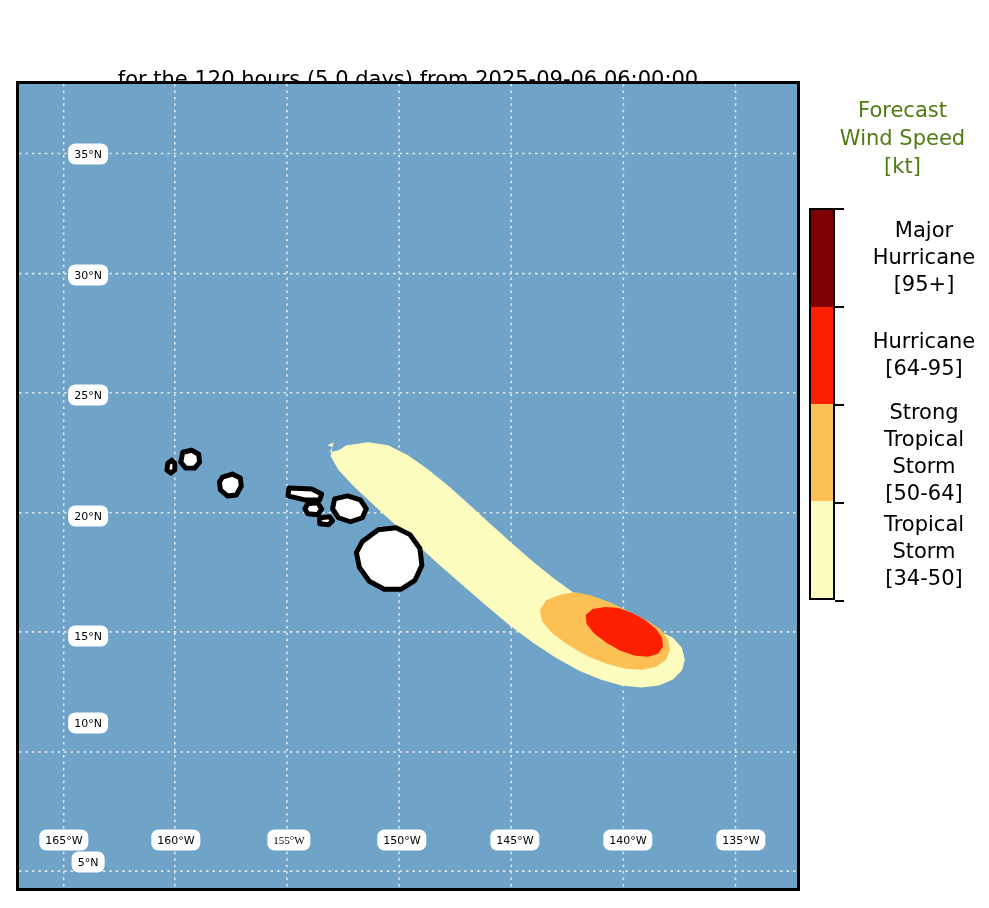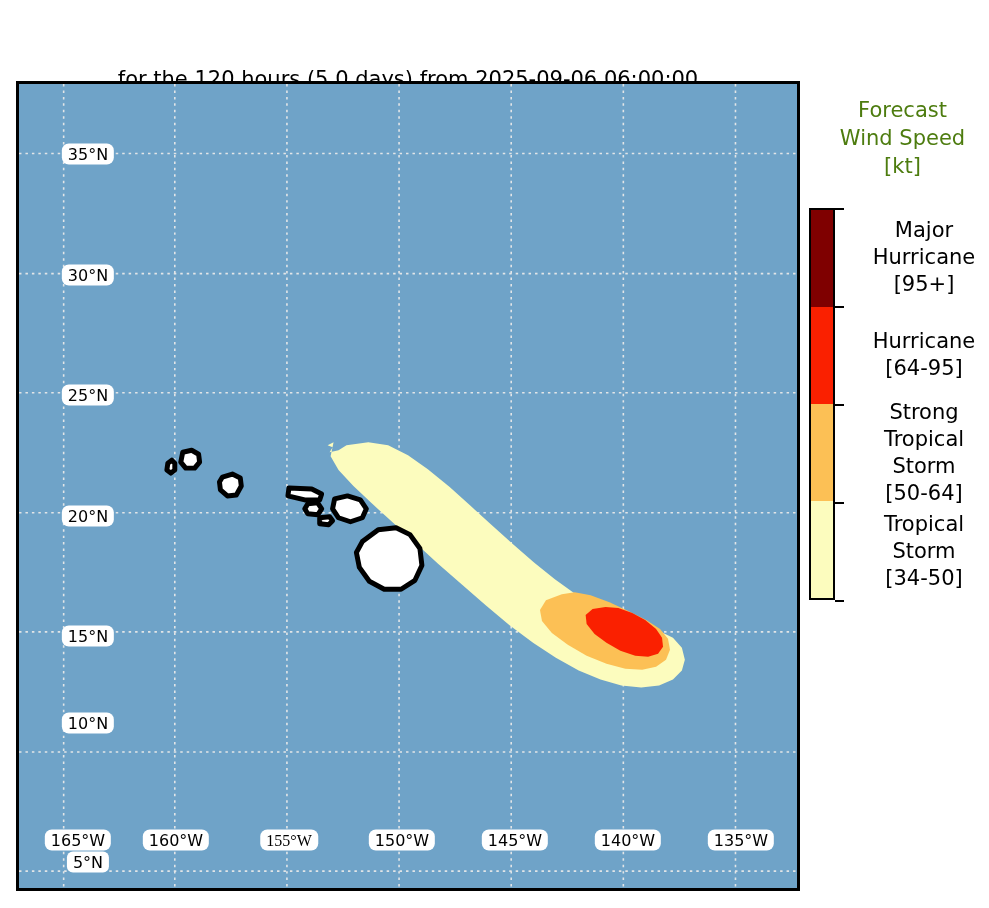--- a/index.html
+++ b/index.html
@@ -41,21 +41,21 @@
     position: absolute;
     left: 0; top: 0;
     width: 100%; height: 100%;
   }
 
   
   .grat-label {
     position: absolute;
     background: #ffffff;
     color: #000;
-    font-size: 16px;
+    font-size: 11px;
     line-height: 15px;
     padding: 3px 6px;
     border-radius: 7px;
     white-space: nowrap;
     transform: translate(-50%, -50%);
     font-family: "DejaVu Sans", sans-serif;
   }
 
   
   #colorbar-wrap {
@@ -178,23 +178,23 @@
                L 399,500 L 385,509 L 368,509 L 353,501 L 343,487 L 340,472 Z"></path>
     </g>
   </svg>
 
   <div class="grat-label" style="left:69px;  top:70px;">35°N</div>
   <div class="grat-label" style="left:69px;  top:191px;">30°N</div>
   <div class="grat-label" style="left:69px;  top:311px;">25°N</div>
   <div class="grat-label" style="left:69px;  top:432px;">20°N</div>
   <div class="grat-label" style="left:69px;  top:552px;">15°N</div>
   <div class="grat-label" style="left:69px;  top:639px;">10°N</div>
-  <div class="grat-label" style="left:69px;  top:778px;border-radius:6px;">5°N</div>
-
-  <div class="grat-label" style="left:59px;  top:756px;">165°W</div>
+  <div class="grat-label" style="left:69px;  top:778px;">5°N</div>
+
+  <div class="grat-label" style="left:45px;  top:756px;">165°W</div>
   <div class="grat-label" style="left:157px; top:756px;">160°W</div>
   <div class="grat-label" style="left:270px; top:756px;font-family:Liberation Serif, serif;">155°W</div>
   <div class="grat-label" style="left:383px; top:756px;">150°W</div>
   <div class="grat-label" style="left:496px; top:756px;">145°W</div>
   <div class="grat-label" style="left:609px; top:756px;">140°W</div>
   <div class="grat-label" style="left:722px; top:756px;">135°W</div>
 </div>
 
 <div id="cb-heading">Forecast
 Wind Speed

